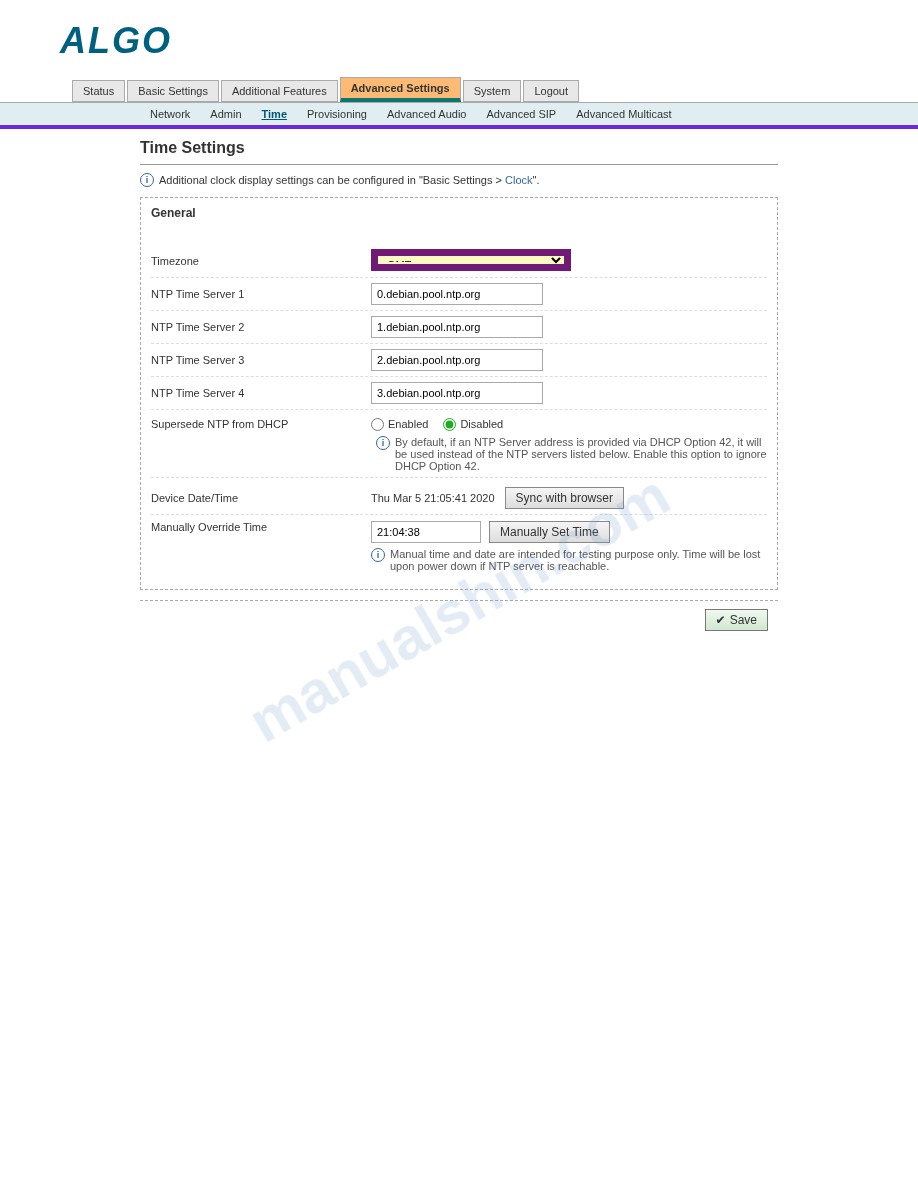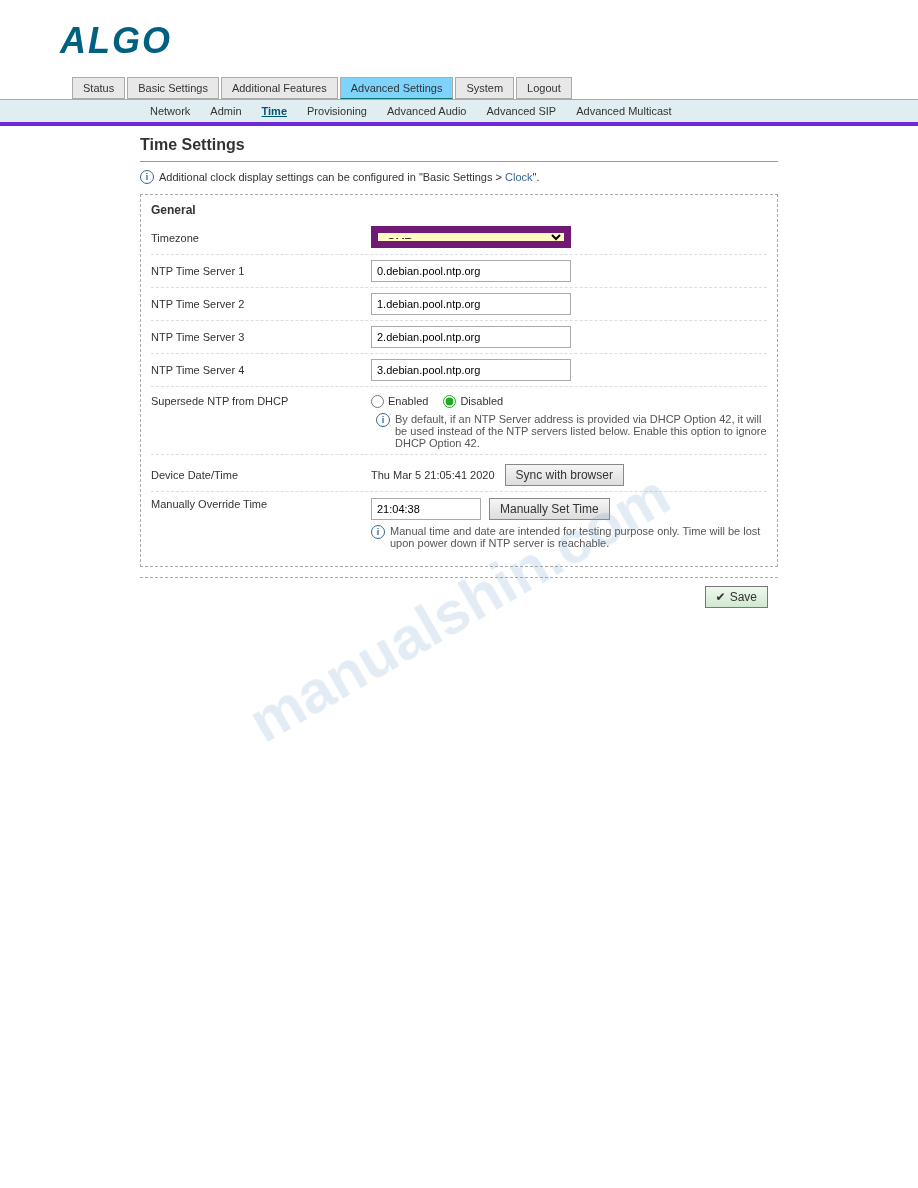--- a/index.html
+++ b/index.html
@@ -34,23 +34,23 @@
       padding: 4px 10px;
       border: 1px solid #aaa;
       background: #e8e8e8;
       cursor: pointer;
       font-size: 11px;
       color: #333;
       margin-right: 2px;
       text-decoration: none;
     }
     .main-nav-tab.active {
-      background: #7dd3fc;
-      font-weight: normal;
-      border-bottom: 1px solid #0f766e;
+      background: #fdba74;
+      font-weight: bold;
+      border-bottom: 4px solid #0f766e;
     }
 
     
     .sub-nav {
       display: flex;
       align-items: center;
       padding: 3px 0 3px 140px;
       background: #e0eef2;
       border-top: 1px solid #aaa;
       border-bottom: 4px solid #6d28d9;
@@ -113,21 +113,21 @@
     
     .section-box {
       border: 1px dashed #aaa;
       padding: 8px 10px 12px 10px;
       margin-bottom: 10px;
     }
     .section-title {
       font-weight: bold;
       font-size: 12px;
       color: #333;
-      margin-bottom: 4px;
+      margin-bottom: 24px;
     }
 
     
     .form-row {
       display: flex;
       align-items: center;
       padding: 5px 0;
       border-bottom: 1px dashed #ddd;
       min-height: 28px;
     }
@@ -139,21 +139,21 @@
       font-size: 11px;
       color: #333;
       flex-shrink: 0;
     }
     .form-control {
       flex: 1;
     }
 
     
     .text-input {
-      width: 200px;
+      width: 172px;
       padding: 2px 5px;
       border: 1px solid #aaa;
       font-size: 11px;
       background: #fff;
       height: 22px;
     }
 
     
     .select-input {
       width: 200px;

